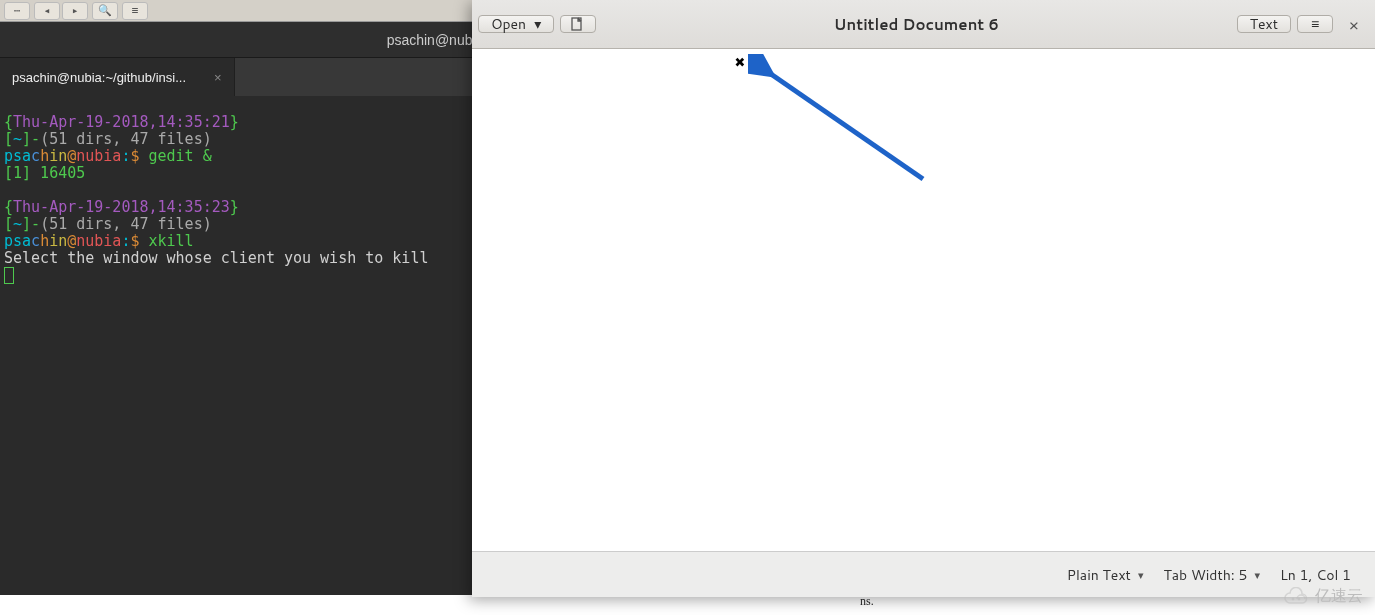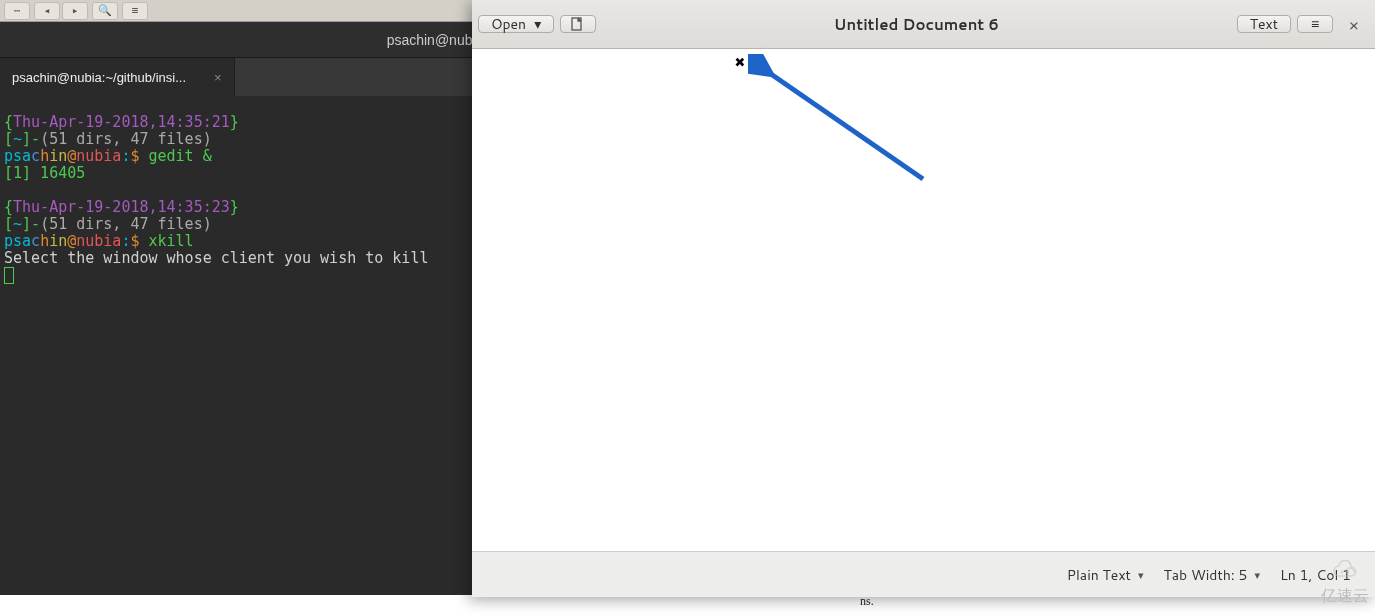--- a/index.html
+++ b/index.html
@@ -191,29 +191,28 @@
   position: absolute;
   left: 748px;
   top: 54px;
   z-index: 9;
   pointer-events: none;
 }
 
 
 .watermark {
   position: absolute;
-  right: 6px;
+  right: 12px;
   bottom: 8px;
   display: flex;
   align-items: center;
   gap: 6px;
   color: #bcbcbc;
   font-family: Liberation Sans, sans-serif;
   font-size: 16px;
-  flex-direction: column;
 }
 .watermark svg { opacity: .5; }
 
 
 .crop-text {
   position: absolute;
   left: 860px;
   top: 594px;
   font-family: Georgia, serif;
   font-size: 12px;

